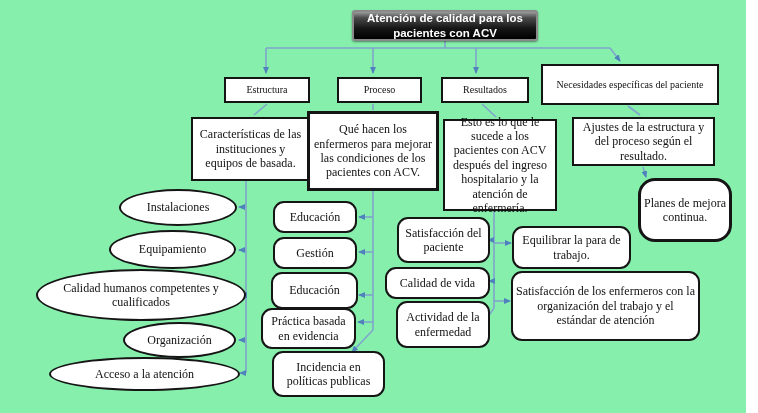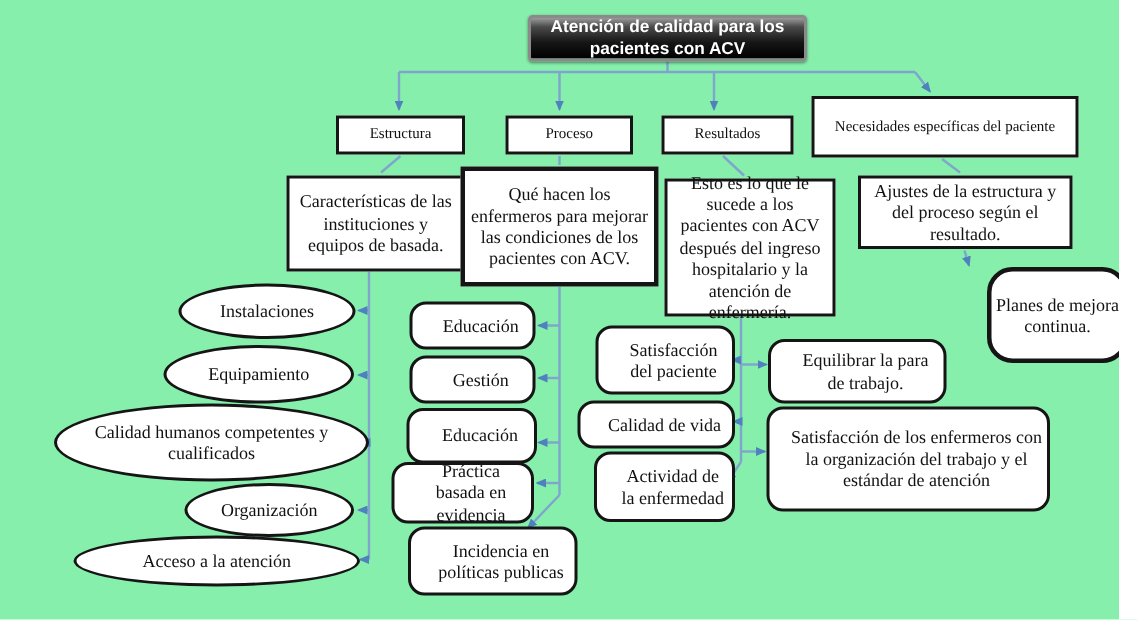--- a/index.html
+++ b/index.html
@@ -8,22 +8,22 @@
     font-family:"Liberation Serif", serif;color:#111;overflow:hidden;
   }
   .layer{position:absolute;left:0;top:0;width:758px;height:413px;pointer-events:none;}
   .node{
     position:absolute;display:flex;align-items:center;justify-content:center;
     text-align:center;background:#ffffff;border:2.5px solid #151515;
     box-sizing:border-box;font-size:12px;line-height:1.2;padding:1px 3px;
   }
   .lvl2{font-size:10px;}
   .thick{border-width:3px;}
-  .round{border-radius:11px;padding-left:14px;}
-  .round-big{border-radius:17px;border-width:3px;margin-left:20px;}
+  .round{border-radius:11px;}
+  .round-big{border-radius:17px;border-width:3px;}
   .ellipse{border-radius:50%;border-width:2.5px;}
   .root{
     background:linear-gradient(180deg,#9b9b9b 0%,#4a4a4a 22%,#161616 60%,#000000 100%);
     color:#ffffff;font-family:"Liberation Sans", sans-serif;font-weight:bold;
     font-size:11.5px;line-height:1.25;border:2px solid #8a8a8a;border-radius:3px;
     box-shadow:0 1px 2px rgba(0,0,0,.45);
   }
 </style>
 </head>
 <body>

